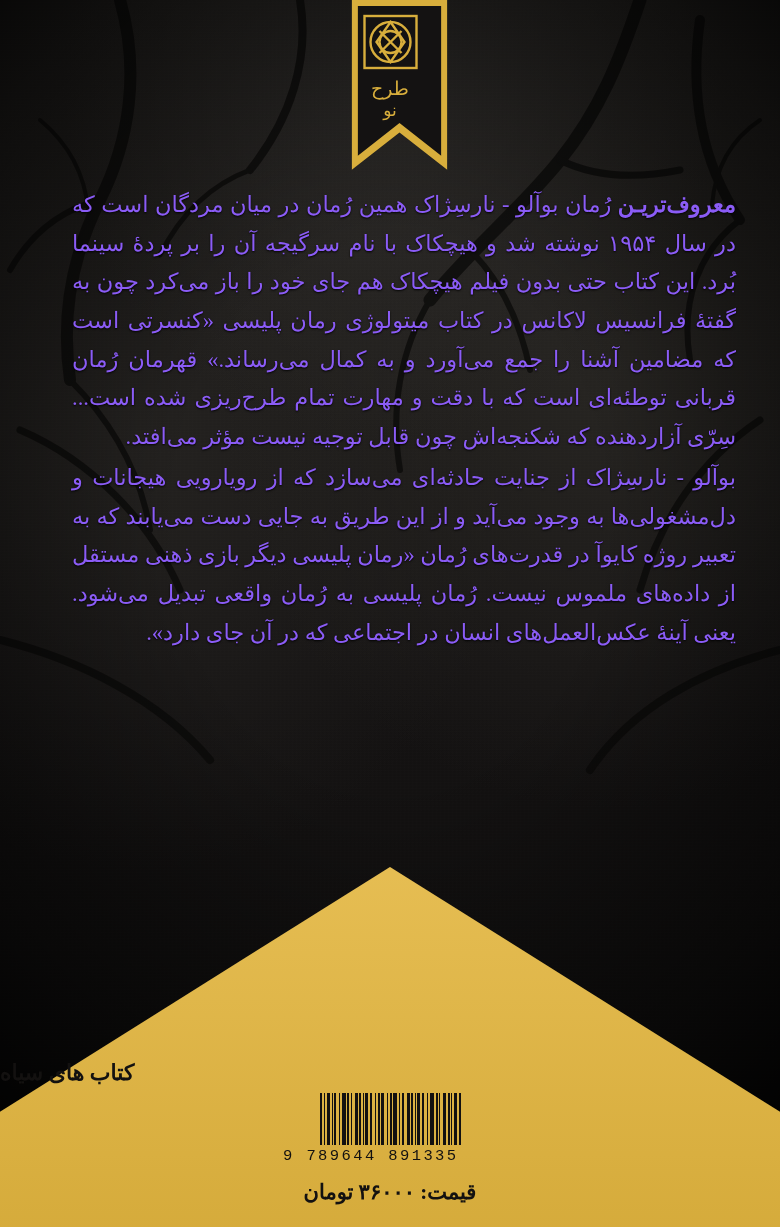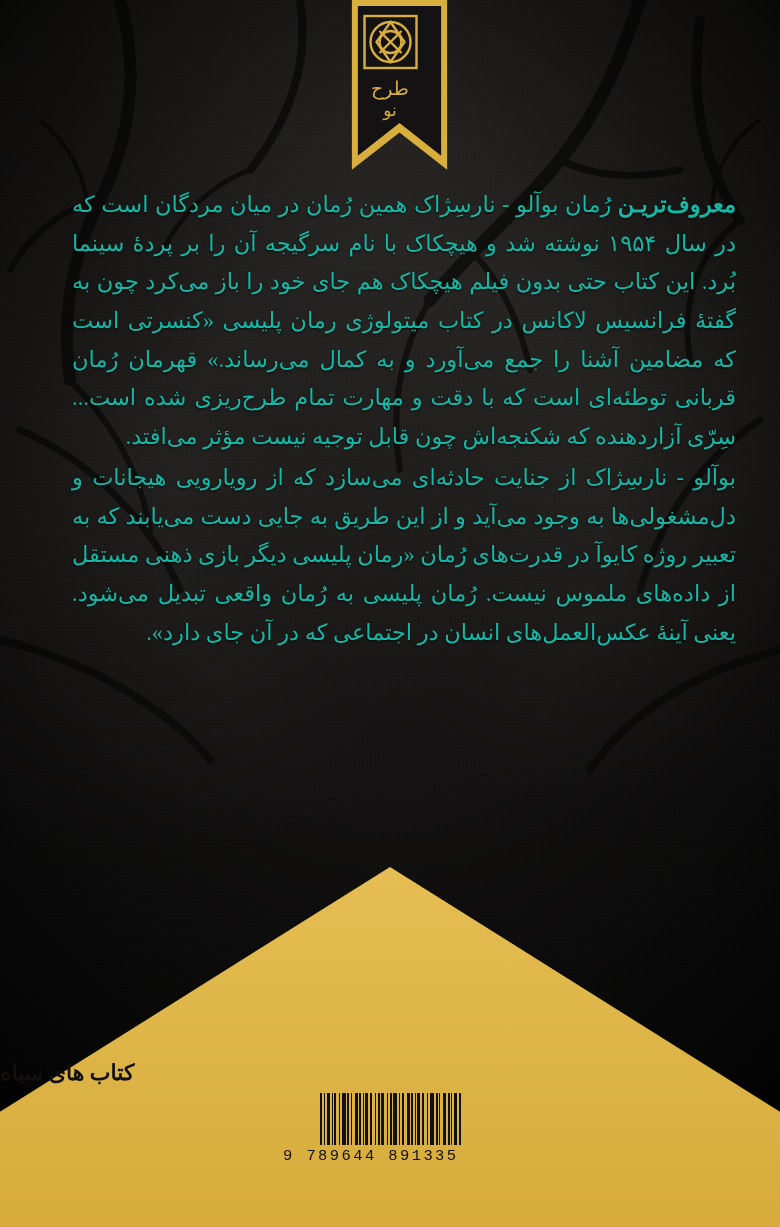--- a/index.html
+++ b/index.html
@@ -94,21 +94,21 @@
   }
   .logo-text .l2 { font-size: 17px; display:block; margin-top:1px; }
 
   
   .blurb {
     position: absolute;
     top: 186px;
     left: 44px;
     right: 44px;
     z-index: 6;
-    color: #14b8a6;
+    color: #8b5cf6;
     font-size: 22.5px;
     line-height: 1.72;
     text-align: justify;
     text-justify: inter-word;
     direction: rtl;
     text-shadow: 0 1px 2px rgba(0,0,0,0.9);
     margin-left: 28px;
   }
   .blurb p { margin: 0 0 2px 0; }
   .blurb b { font-weight: bold; }
@@ -323,14 +323,15 @@
         <i style="width:1px;background:transparent"></i>
         <i style="width:1px"></i>
         <i style="width:2px;background:transparent"></i>
       <i style="width:3px"></i>
         <i style="width:2px;background:transparent"></i>
         <i style="width:2px"></i>
     </div>
     <div class="barcode-num">9 789644 891335</div>
   </div>
 
+  <div class="price">قیمت: ۳۶۰۰۰ تومان</div>
 
 </div>
 
 </body></html>

